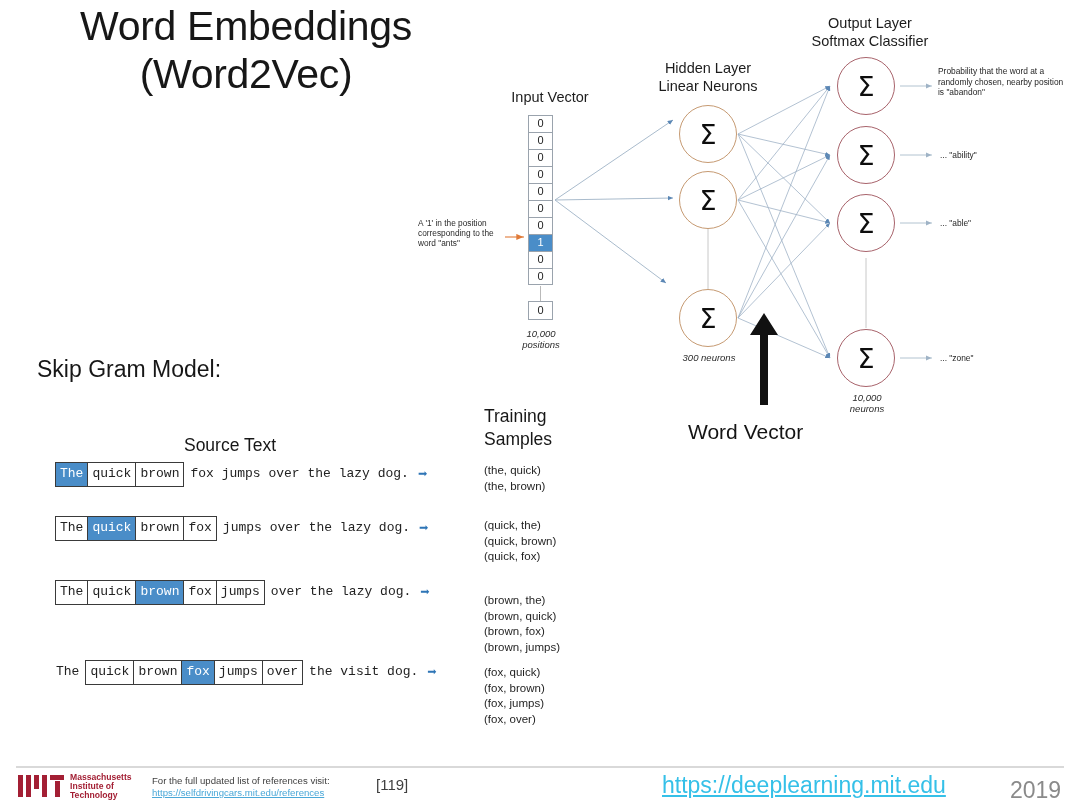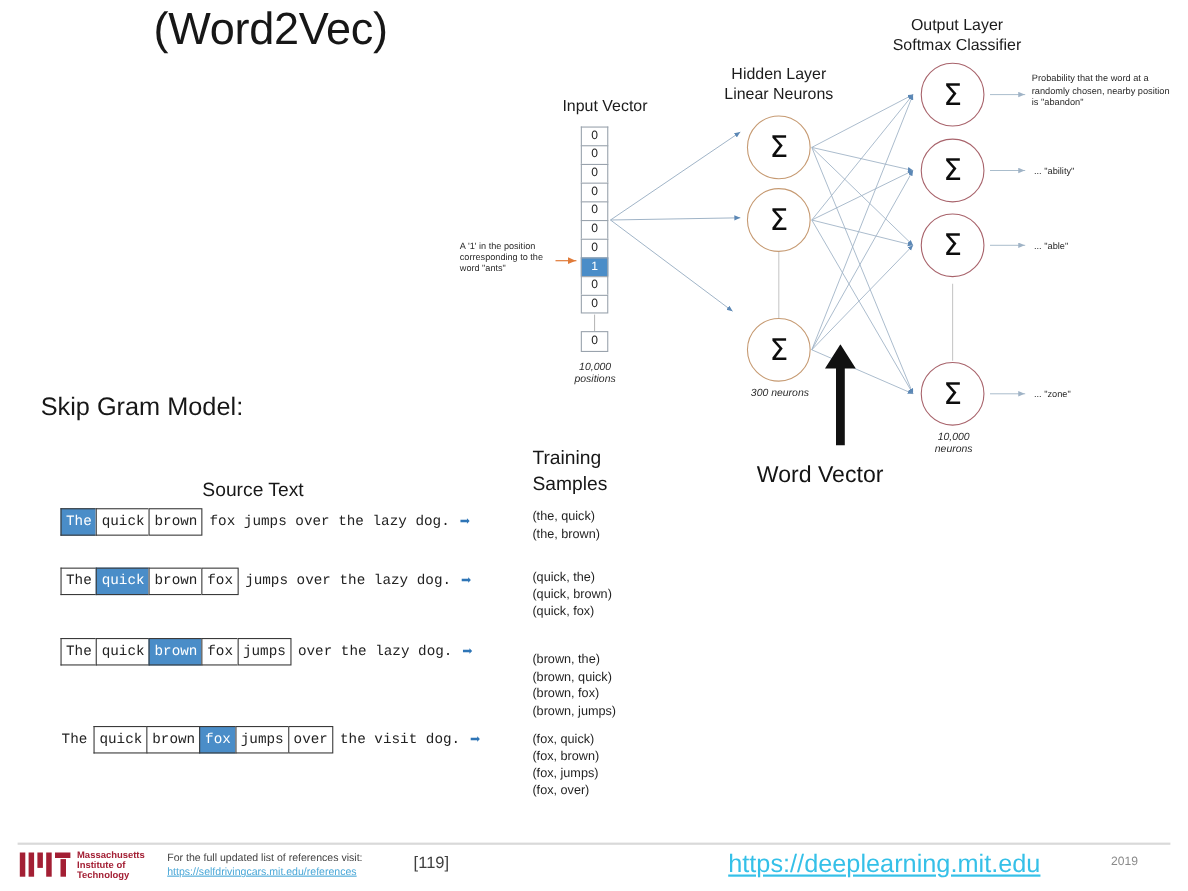--- a/index.html
+++ b/index.html
@@ -258,30 +258,31 @@
     left: 662px;
     top: 772px;
     font-size: 23px;
     color: #35c0e8;
     text-decoration: underline;
     font-weight: 400;
   }
   #year-label {
     left: 1010px;
     top: 777px;
-    font-size: 11px;
+    font-size: 23px;
     color: #8a8a8a;
   }
 
   svg.wires { position: absolute; left: 0; top: 0; pointer-events: none; }
 </style>
 </head>
 <body>
 
 <div class="abs" id="slide-title">
+  <span>Word Embeddings</span>
   <span class="l2">(Word2Vec)</span>
 </div>
 
 <div class="abs" style="left:400px; top:0px; width:680px; height:420px;">
 
   <svg class="wires" width="680" height="420">
     <defs>
       <marker id="ah" markerWidth="7" markerHeight="7" refX="6" refY="2.6" orient="auto">
         <path d="M0,0 L6,2.6 L0,5.2 z" fill="#5b87b5"></path>
       </marker>

